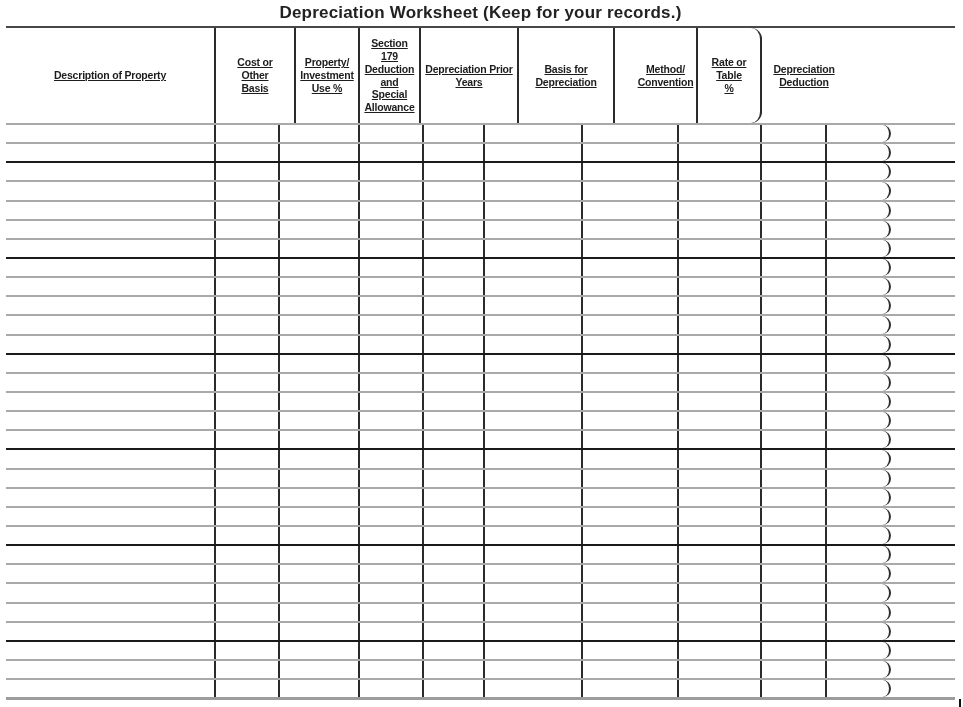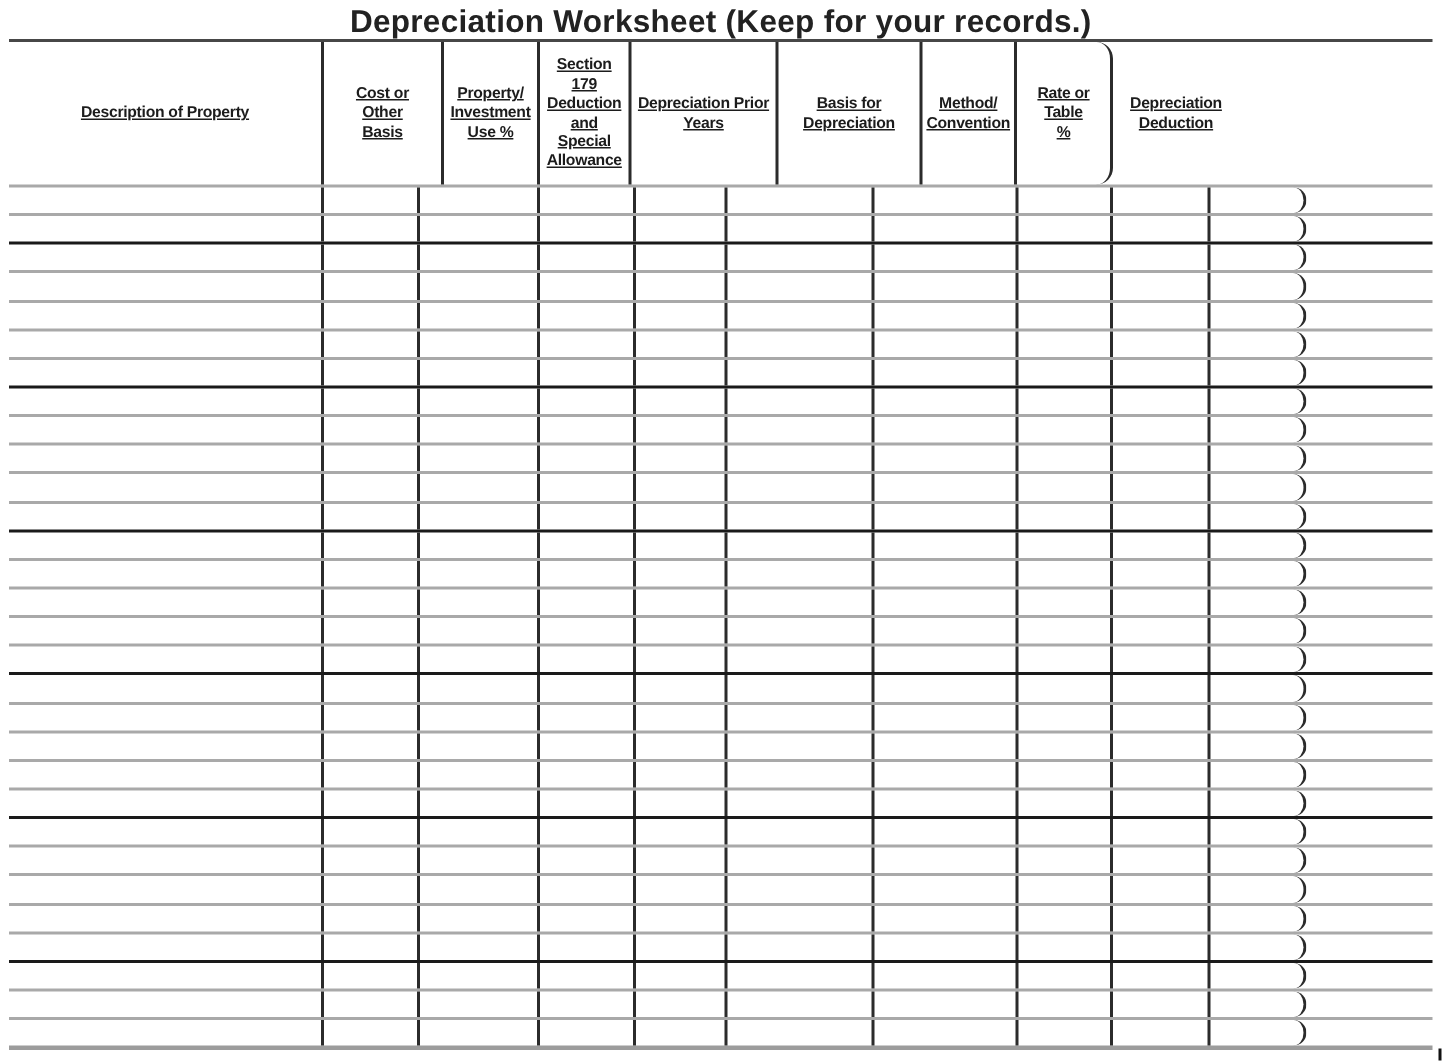--- a/index.html
+++ b/index.html
@@ -13,21 +13,21 @@
   }
   .page {
     position: absolute; top: 0; left: 0;
     width: 963px; height: 707px;
     background: #ffffff;
   }
   .title {
     position: absolute;
     top: 3px; left: 6px; width: 949px;
     text-align: center;
-    font-size: 21px;
+    font-size: 17px;
     font-weight: bold;
     letter-spacing: 0.2px;
     color: #222222;
   }
   .worksheet {
     position: absolute;
     top: 26px; left: 6px;
     width: 949px; height: 674px;
     border-top: 2px solid #474747;
     display: flex;
@@ -76,21 +76,21 @@
   }
   .cell:last-child { border-right: none; }
   
   .c0  { width: 210px; }
   .c1  { width: 64px; }
   .c2  { width: 80px; }
   .c3  { width: 64px; }
   .c4  { width: 61px; }
   .c5  { width: 98px; }
   .c6  { width: 96px; }
-  .c7  { width: 63px; }
+  .c7  { width: 63px; margin-left: 20px; }
   .c8  { width: 65px; }
   .c9  { width: 64px; border-radius: 11px; }
   .c10 { width: 84px; }
   .corner-mark {
     position: absolute;
     right: 2px; bottom: 0;
     width: 2px; height: 8px;
     background: #111111;
   }
 </style>

